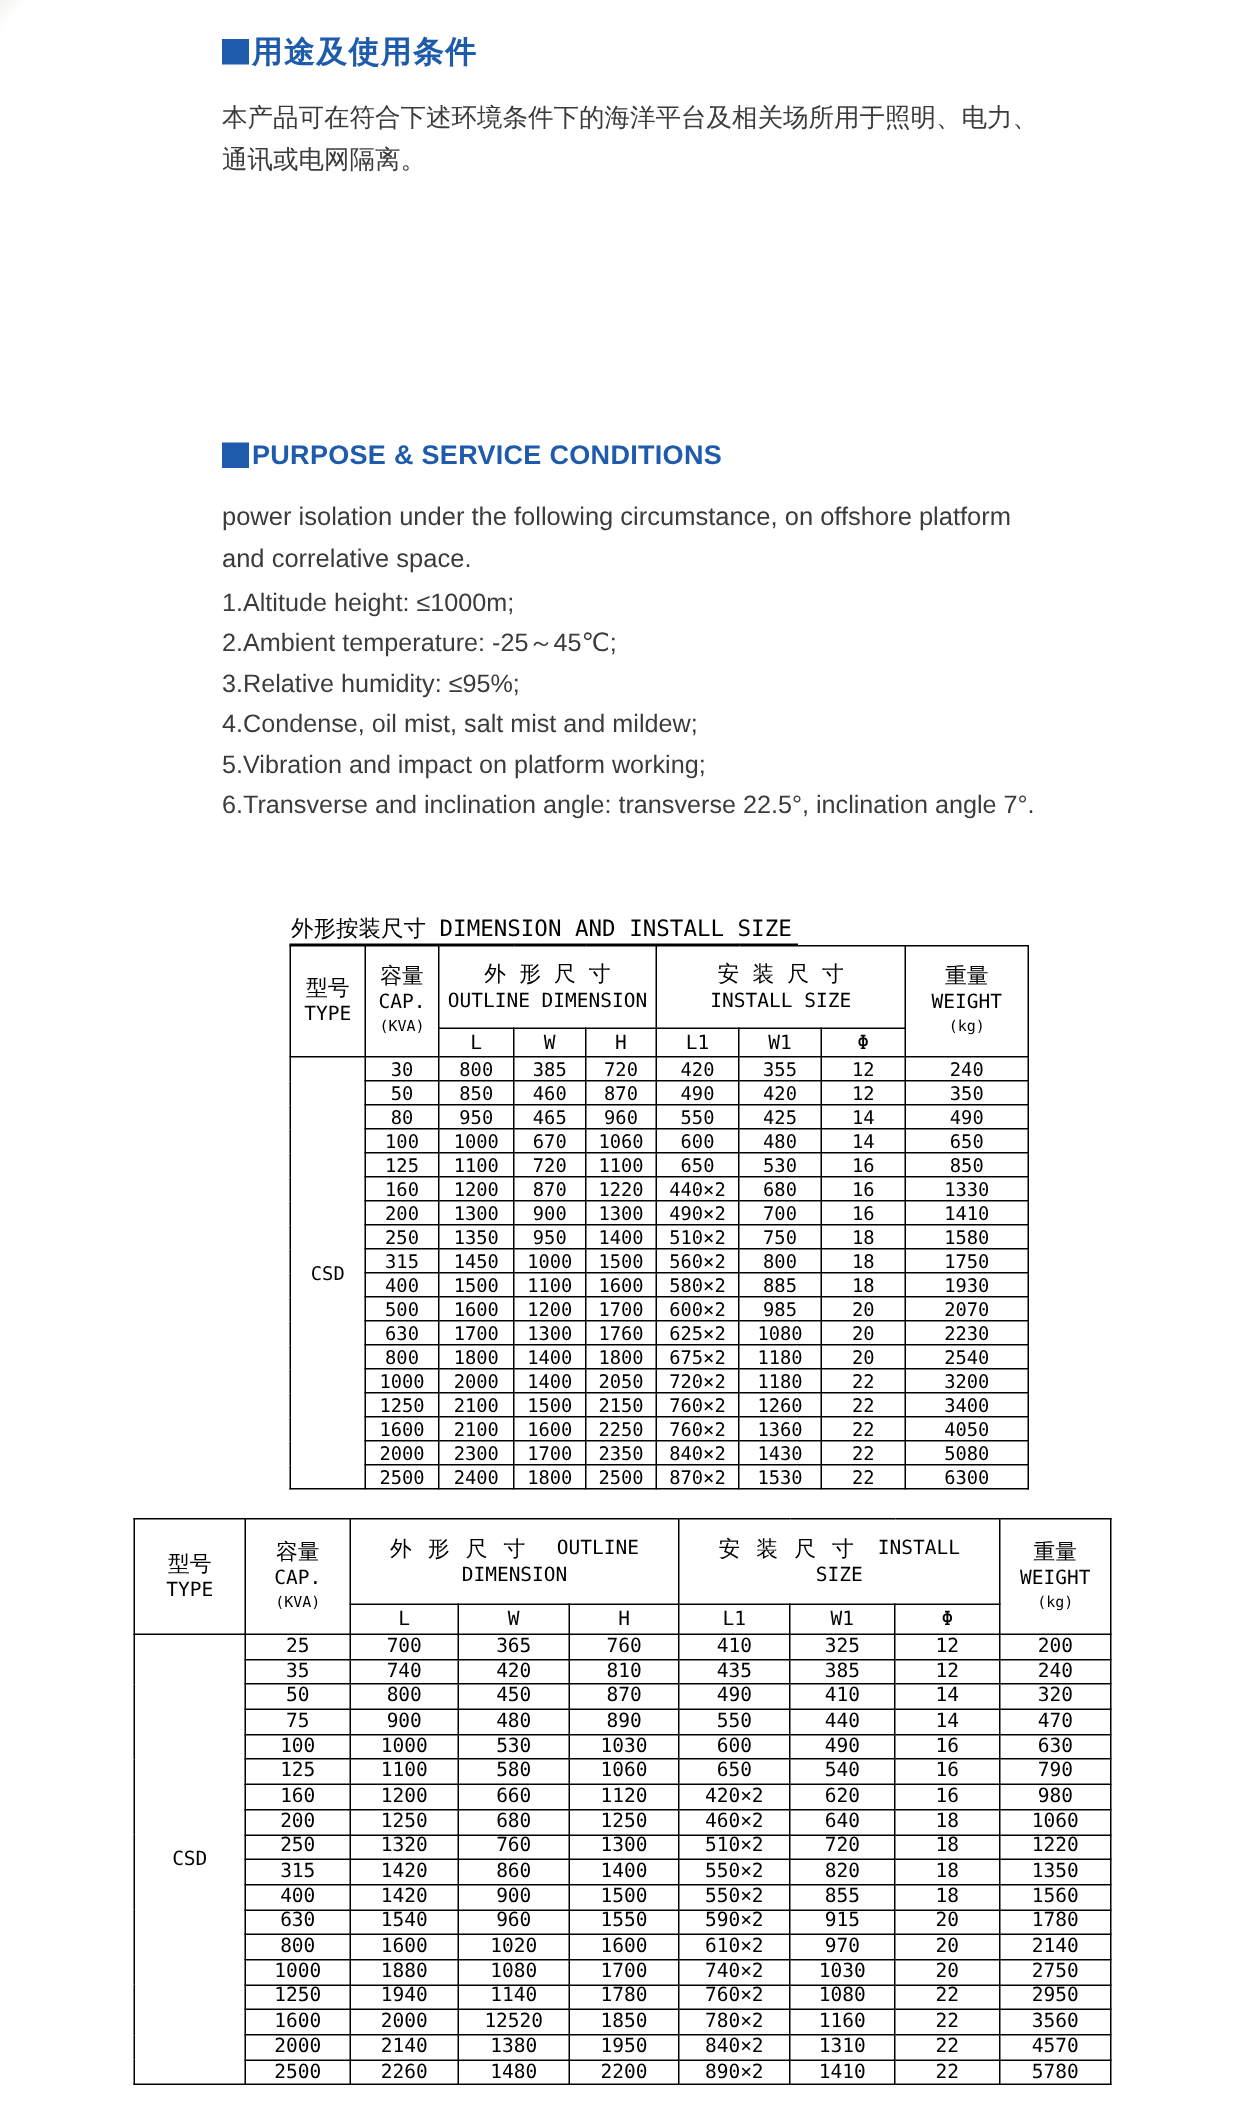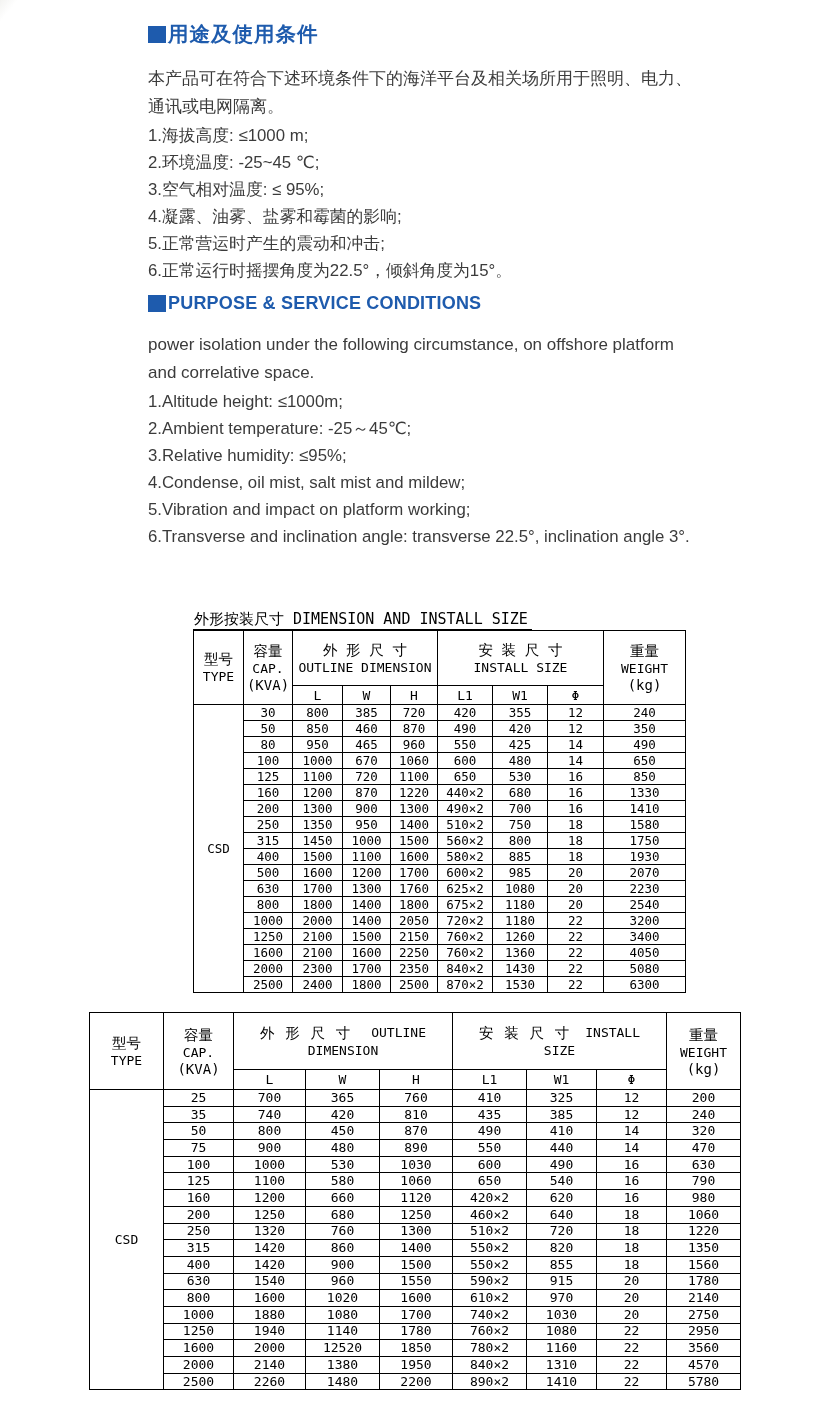--- a/index.html
+++ b/index.html
@@ -35,21 +35,21 @@
     border-bottom:1px solid #000;
     white-space:nowrap;
   }
   table{border-collapse:collapse;table-layout:fixed;}
   .t1 table{width:492px;}
   .t2 table{width:651px;}
   th,td{border:1px solid #000;text-align:center;vertical-align:middle;padding:0;font-weight:normal;}
   thead th{font-size:13px;}
   .h-cn{font-size:14.5px;line-height:19px;}
   .h-en{font-size:13px;line-height:16px;font-family:"DejaVu Sans Mono","Liberation Mono",monospace;}
-  .h-unit{font-size:14px;line-height:16px;}
+  .h-unit{font-size:10px;line-height:16px;}
   .t1 .main-h{height:55px;}
   .t1 .sub-h th{height:18px;font-size:13px;}
   .t2 .main-h{height:57px;}
   .t2 .sub-h th{height:19px;font-size:13px;}
   .t1 tbody td{height:15px;font-size:12.5px;line-height:14px;}
   .t2 tbody td{height:15.7px;font-size:13px;line-height:14px;}
   .type-cell{font-size:13.5px;}
   
   .spread{display:flex;justify-content:space-between;align-items:center;padding:0 26px;}
   .spread .h-cn{letter-spacing:1px;}
@@ -62,46 +62,38 @@
 
   <section class="section sec-cn">
     <div class="sec-title">
       <span class="bullet accent-bg" style="background: rgb(30, 91, 173);"></span>
       <h2 class="accent-fg" style="color: rgb(30, 91, 173);">用途及使用条件</h2>
     </div>
     <div class="intro">
       <div>本产品可在符合下述环境条件下的海洋平台及相关场所用于照明、电力、</div>
       <div>通讯或电网隔离。</div>
     </div>
-    <ul class="items">
-      <li>1.海拔高度: ≤1000 m;</li>
-      <li>2.环境温度: -25~45 ℃;</li>
-      <li>3.空气相对温度: ≤ 95%;</li>
-      <li>4.凝露、油雾、盐雾和霉菌的影响;</li>
-      <li>5.正常营运时产生的震动和冲击;</li>
-      <li>6.正常运行时摇摆角度为22.5°，倾斜角度为15°。</li>
-    </ul>
   </section>
 
   <section class="section sec-en">
     <div class="sec-title">
       <span class="bullet accent-bg" style="background: rgb(30, 91, 173);"></span>
       <h2 class="accent-fg" style="color: rgb(30, 91, 173);">PURPOSE &amp; SERVICE CONDITIONS</h2>
     </div>
     <div class="intro">
       <div>power isolation under the following circumstance, on offshore platform</div>
       <div>and correlative space.</div>
     </div>
     <ul class="items">
       <li>1.Altitude height: ≤1000m;</li>
       <li>2.Ambient temperature: -25～45℃;</li>
       <li>3.Relative humidity: ≤95%;</li>
       <li>4.Condense, oil mist, salt mist and mildew;</li>
       <li>5.Vibration and impact on platform working;</li>
-      <li>6.Transverse and inclination angle: transverse 22.5°, inclination angle 3°.</li>
+      <li>6.Transverse and inclination angle: transverse 22.5°, inclination angle 7°.</li>
     </ul>
   </section>
 
   <div class="tablewrap t1">
     <div class="tcaption">外形按装尺寸 DIMENSION AND INSTALL SIZE</div>
     <table>
       <colgroup>
         <col style="width:50px">
           <col style="width:49px">
           <col style="width:50px">

